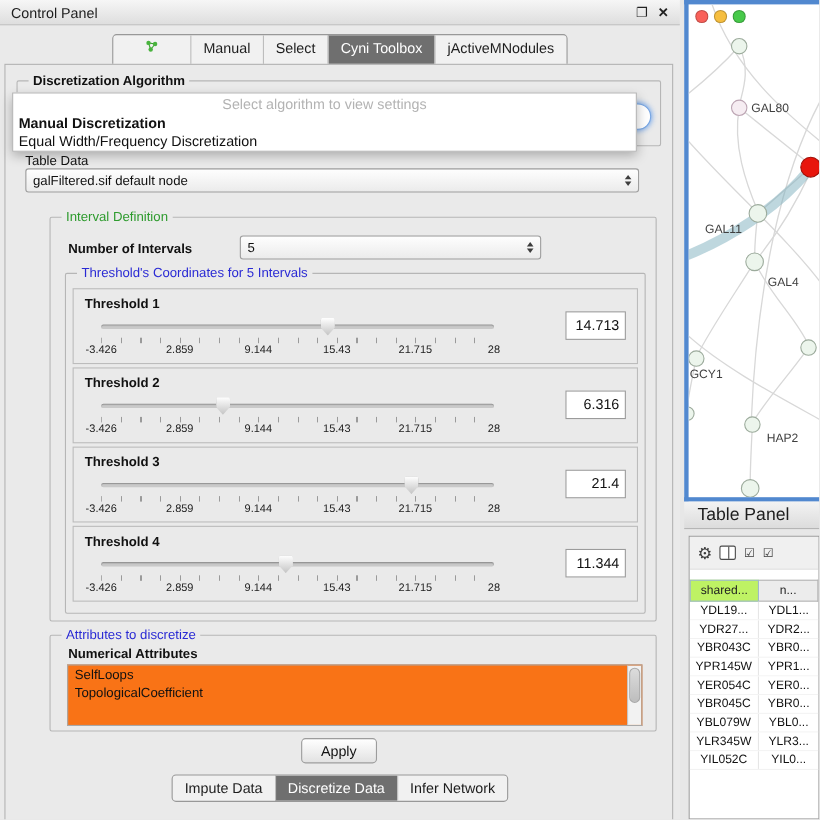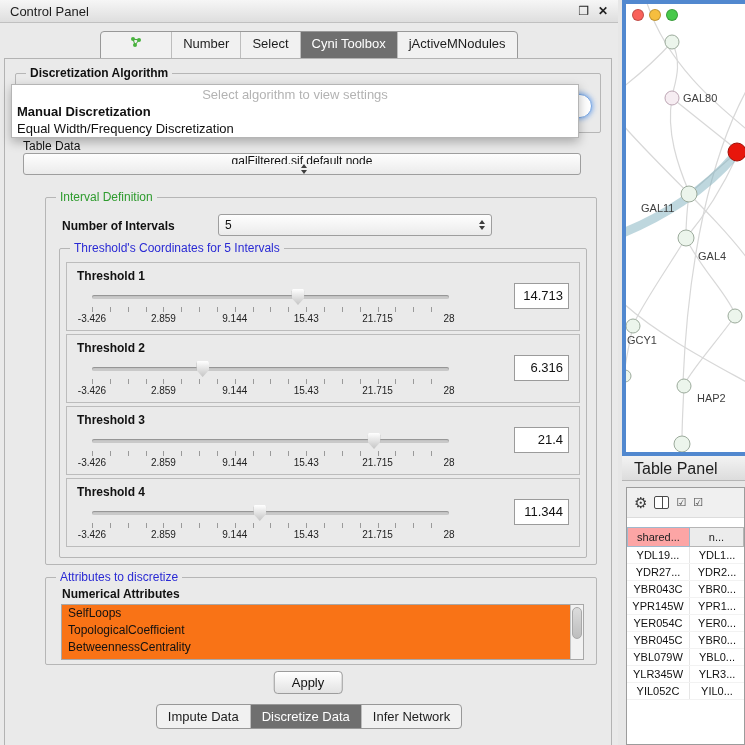--- a/index.html
+++ b/index.html
@@ -46,21 +46,21 @@
 
   .combo { position:absolute; display:flex; align-items:center; border:1px solid #9e9e9e; border-radius:3px;
     background:linear-gradient(#fefefe,#ebebeb); font-size:12px; color:#111; padding:0 6px; }
   .combo .cv { flex:1; white-space:nowrap; overflow:hidden; }
   .combo .arrows { display:flex; flex-direction:column; gap:2px; margin-left:4px; }
   .combo .arrows i { display:block; width:0; height:0; border-left:3.5px solid transparent; border-right:3.5px solid transparent; }
   .combo .arrows .up   { border-bottom:4px solid #3d3d3d; }
   .combo .arrows .down { border-top:4px solid #3d3d3d; }
 
   .td-label { left:18px; top:80px;text-align:center; }
-  .td-combo { left:18px; top:94px; width:558px; height:22px;flex-direction:column; }
+  .td-combo { left:18px; top:94px; width:558px; height:22px; }
 
   .g-interval { left:40px; top:138px; width:552px; height:368px; }
   .ni-label { left:16px; top:21px; font-weight:bold; }
   .ni-combo { left:172px; top:16px; width:274px; height:22px; }
 
   .g-thresholds { left:13px; top:50px; width:528px; height:310px;padding-left:12px; }
   .tpanels { position:absolute; left:6px; top:13px; right:6px; display:flex; flex-direction:column; gap:3px; }
   .tpanel { position:relative; height:69px; border:1px solid #bcbcbc; background:#eaeaea; }
   .tp-label { position:absolute; left:10px; top:6px; font-size:12px; font-weight:bold; color:#111; }
   .tp-slider { position:absolute; left:25px; top:26px; width:357px; height:16px; }
@@ -110,21 +110,21 @@
     border:1px solid #9c9c9c; background:#fff; overflow:hidden; }
   .tt-toolbar { height:30px; display:flex; align-items:center; gap:7px; padding:0 7px; background:#f0f0f0;
     border-bottom:1px solid #dcdcdc; }
   .gear { font-size:15px; color:#3a3a3a; }
   .colicon { width:15px; height:13px; border:1.5px solid #4a4a4a; border-radius:2px; position:relative; background:#fff; }
   .colicon::after { content:""; position:absolute; left:50%; top:0; bottom:0; width:1.5px; background:#4a4a4a; }
   .chk { font-size:11px; color:#3a3a3a; }
   .tt-gap { height:9px; background:#fff; }
   .tt-hrow { display:flex; height:20px; }
   .tt-hcell { font-size:11px; color:#222; text-align:center; line-height:18px; overflow:hidden; white-space:nowrap; }
-  .tt-hcell.c0 { width:63px; background:#fca5a5; border:1px solid #9fb8cc; }
+  .tt-hcell.c0 { width:63px; background:#bef264; border:1px solid #9fb8cc; }
   .tt-hcell.c1 { flex:1; background:#ececec; border:1px solid #b5b5b5; border-left:none; }
   .tt-row { display:flex; height:17px; background:#fff; border-bottom:1px solid #f2f2f2; }
   .tt-cell { font-size:11px; color:#111; text-align:center; line-height:16px; overflow:hidden; white-space:nowrap; }
   .tt-cell.c0 { width:63px; border-right:1px solid #e6e6e6; }
   .tt-cell.c1 { flex:1; }
 </style>
 </head>
 <body>
 
 <div class="stage">
@@ -144,21 +144,21 @@
             <line x1="3" y1="3" x2="9" y2="4" stroke="#3aa02f" stroke-width="1"></line>
             <line x1="3" y1="3" x2="5" y2="9" stroke="#3aa02f" stroke-width="1"></line>
             <line x1="9" y1="4" x2="5" y2="9" stroke="#3aa02f" stroke-width="1"></line>
             <circle cx="3" cy="3" r="2" fill="#49b33e"></circle>
             <circle cx="9" cy="4" r="2" fill="#49b33e"></circle>
             <circle cx="5" cy="9" r="2" fill="#49b33e"></circle>
           </svg>
           <span>Network</span>
         </div>
         <div class="tab">
-          <span>Number</span>
+          <span>Manual</span>
         </div>
         <div class="tab">
           <span>Select</span>
         </div>
         <div class="tab selected">
           <span>Cyni Toolbox</span>
         </div>
         <div class="tab">
           <span>jActiveMNodules</span>
         </div>
@@ -277,21 +277,20 @@
           </div>
         </div>
       </div>
 
       <div class="group g-attrs">
         <span class="legend blue">Attributes to discretize</span>
         <span class="lbl attr-header">Numerical Attributes</span>
         <div class="attr-list">
           <div class="attr-item">SelfLoops</div>
           <div class="attr-item">TopologicalCoefficient</div>
-          <div class="attr-item">BetweennessCentrality</div>
           <div class="attr-sb">
             <div class="attr-sb-thumb"></div>
           </div>
         </div>
       </div>
 
       <button class="apply-btn">Apply</button>
     </div>
 
     <div class="bottom-tabs">

